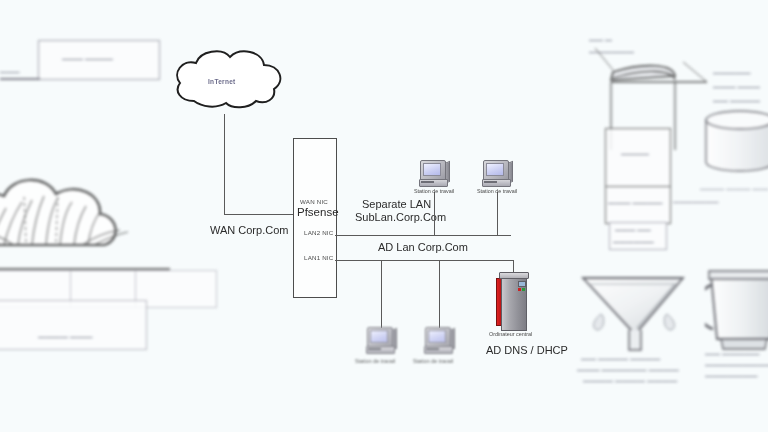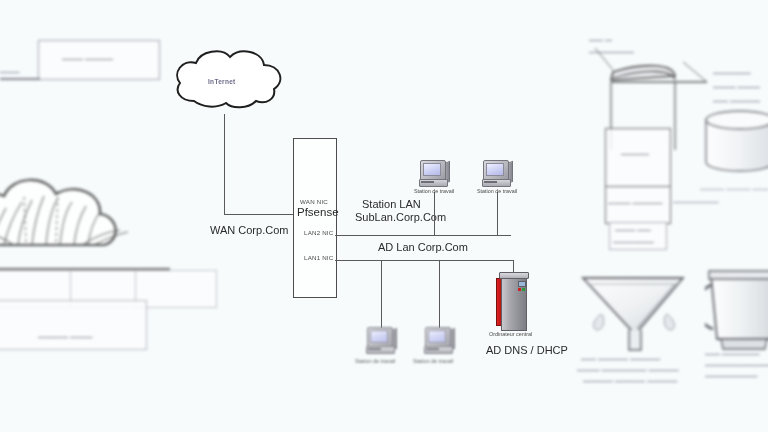--- a/index.html
+++ b/index.html
@@ -231,21 +231,21 @@
   <div class="box-pf" style="left:293px;top:138px;width:42px;height:158px;"></div>
 
   <div class="lbl t-nic" style="left:300px;top:198px;">WAN NIC</div>
   <div class="lbl t-title" style="left:297px;top:206px;">Pfsense</div>
   <div class="lbl t-nic" style="left:304px;top:229px;">LAN2 NIC</div>
   <div class="lbl t-nic" style="left:304px;top:254px;">LAN1 NIC</div>
 
   <div class="lbl t-net" style="left:210px;top:224px;">WAN Corp.Com</div>
 
   <div class="ln hline" style="left:335px;top:235px;width:176px;"></div>
-  <div class="lbl t-net" style="left:362px;top:198px;">Station LAN</div>
+  <div class="lbl t-net" style="left:362px;top:198px;">Separate LAN</div>
   <div class="lbl t-net" style="left:355px;top:211px;">SubLan.Corp.Com</div>
 
   <div class="ln vline" style="left:434px;top:192px;height:43px;"></div>
   <div class="ws" style="left:419px;top:160px;">
     <div class="side"></div>
       <div class="mon"></div>
       <div class="scr"></div>
     <div class="base"></div>
       <div class="kb"></div>
   </div>

